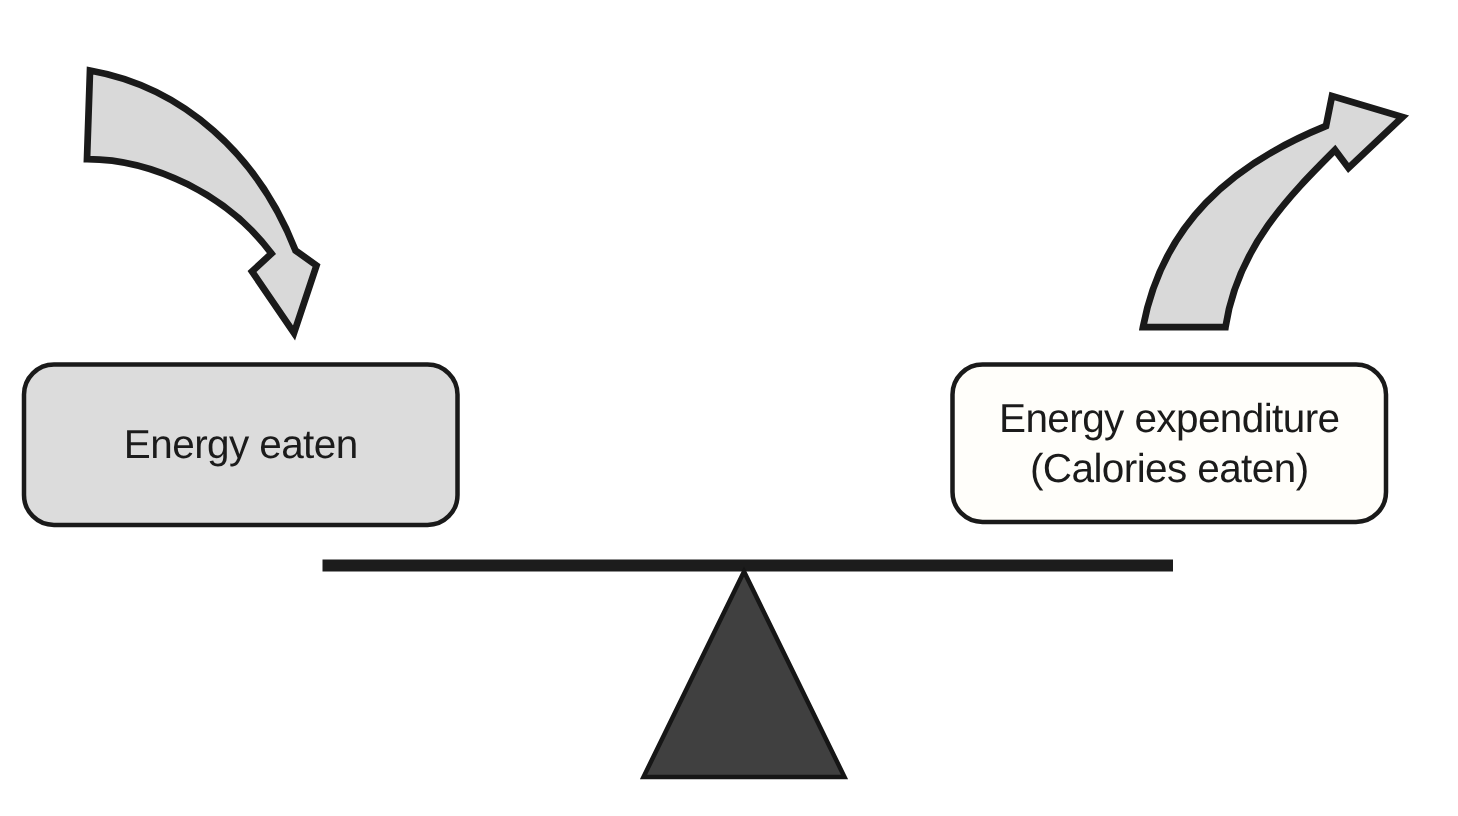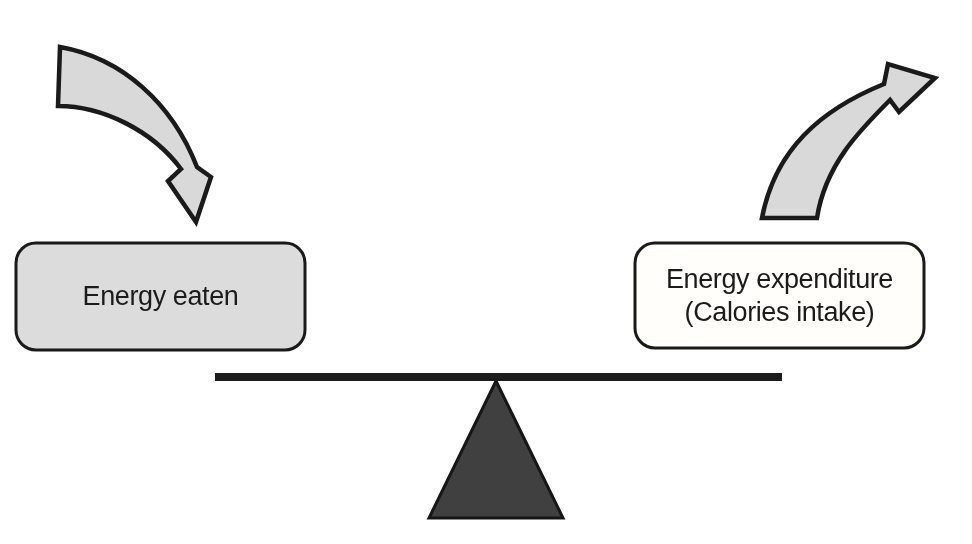--- a/index.html
+++ b/index.html
@@ -100,16 +100,16 @@
 
     <path class="fulcrum-shape" d="M 496 381 L 563 518 L 429 518 Z" fill="#404040"></path>
   </svg>
 
   <div class="box-label box-label--left">
     <span>Energy eaten</span>
   </div>
 
   <div class="box-label box-label--right">
     <span>Energy expenditure</span>
-    <span>(Calories intake)</span>
+    <span>(Calories eaten)</span>
   </div>
 
 </div>
 
 </body></html>

